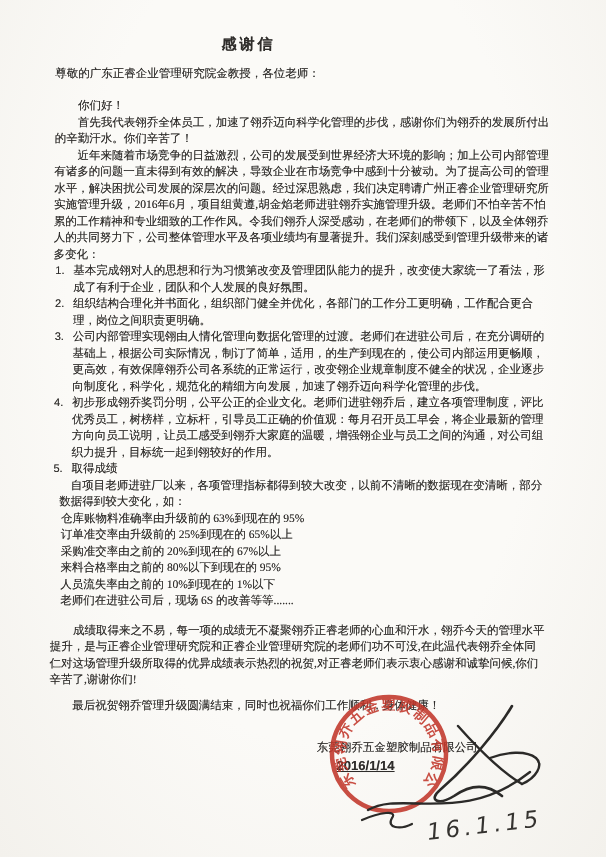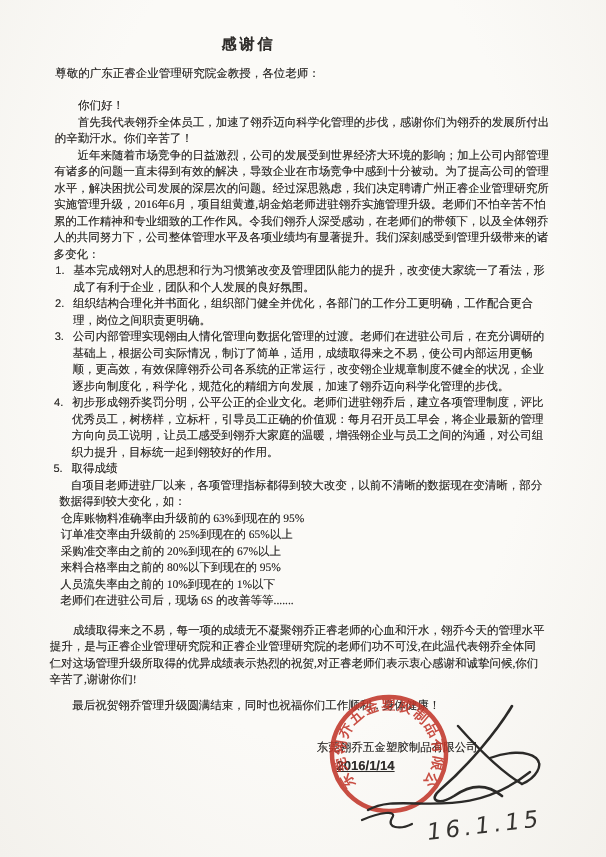--- a/index.html
+++ b/index.html
@@ -60,21 +60,21 @@
       <div class="list-item">
         <span class="num">1.</span>
         <span class="item-text">基本完成翎对人的思想和行为习惯第改变及管理团队能力的提升，改变使大家统一了看法，形成了有利于企业，团队和个人发展的良好氛围。</span>
       </div>
       <div class="list-item">
         <span class="num">2.</span>
         <span class="item-text">组织结构合理化并书面化，组织部门健全并优化，各部门的工作分工更明确，工作配合更合理，岗位之间职责更明确。</span>
       </div>
       <div class="list-item">
         <span class="num">3.</span>
-        <span class="item-text">公司内部管理实现翎由人情化管理向数据化管理的过渡。老师们在进驻公司后，在充分调研的基础上，根据公司实际情况，制订了简单，适用，成绩取得来之不易，使公司内部运用更畅顺，更高效，有效保障翎乔公司各系统的正常运行，改变翎企业规章制度不健全的状况，企业逐步向制度化，科学化，规范化的精细方向发展，加速了翎乔迈向科学化管理的步伐。</span>
+        <span class="item-text">公司内部管理实现翎由人情化管理向数据化管理的过渡。老师们在进驻公司后，在充分调研的基础上，根据公司实际情况，制订了简单，适用，的生产到现在的，使公司内部运用更畅顺，更高效，有效保障翎乔公司各系统的正常运行，改变翎企业规章制度不健全的状况，企业逐步向制度化，科学化，规范化的精细方向发展，加速了翎乔迈向科学化管理的步伐。</span>
       </div>
       <div class="list-item">
         <span class="num">4.</span>
         <span class="item-text">初步形成翎乔奖罚分明，公平公正的企业文化。老师们进驻翎乔后，建立各项管理制度，评比优秀员工，树榜样，立标杆，引导员工正确的价值观：每月召开员工早会，将企业最新的管理方向向员工说明，让员工感受到翎乔大家庭的温暖，增强翎企业与员工之间的沟通，对公司组织力提升，目标统一起到翎较好的作用。</span>
       </div>
       <div class="list-item">
         <span class="num">5.</span>
         <span class="item-text">取得成绩</span>
       </div>
     </div>

